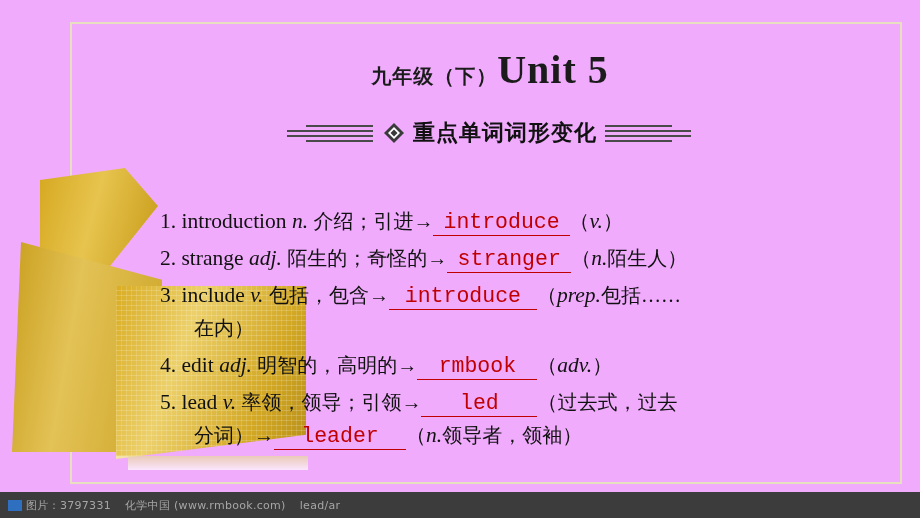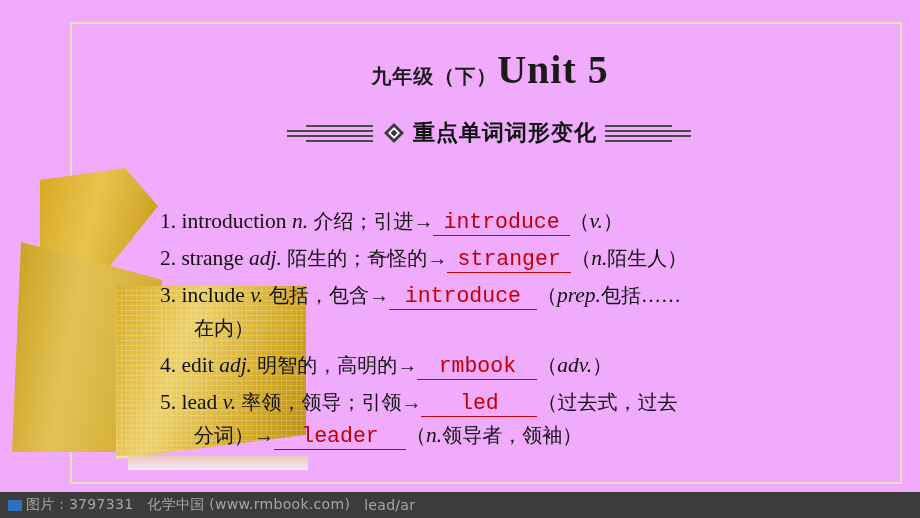--- a/index.html
+++ b/index.html
@@ -189,21 +189,21 @@
   
   .footer {
     position: absolute;
     left: 0;
     bottom: 0;
     width: 920px;
     height: 26px;
     background: #3c3c3c;
     color: #b9b9b9;
     font-family: "DejaVu Sans", sans-serif;
-    font-size: 14px;
+    font-size: 11px;
     display: flex;
     align-items: center;
     gap: 14px;
     padding-left: 8px;
     box-sizing: border-box;
     letter-spacing: .3px;
   }
   .footer .seg { opacity: .85; }
   .footer-blue {
     width: 14px;

